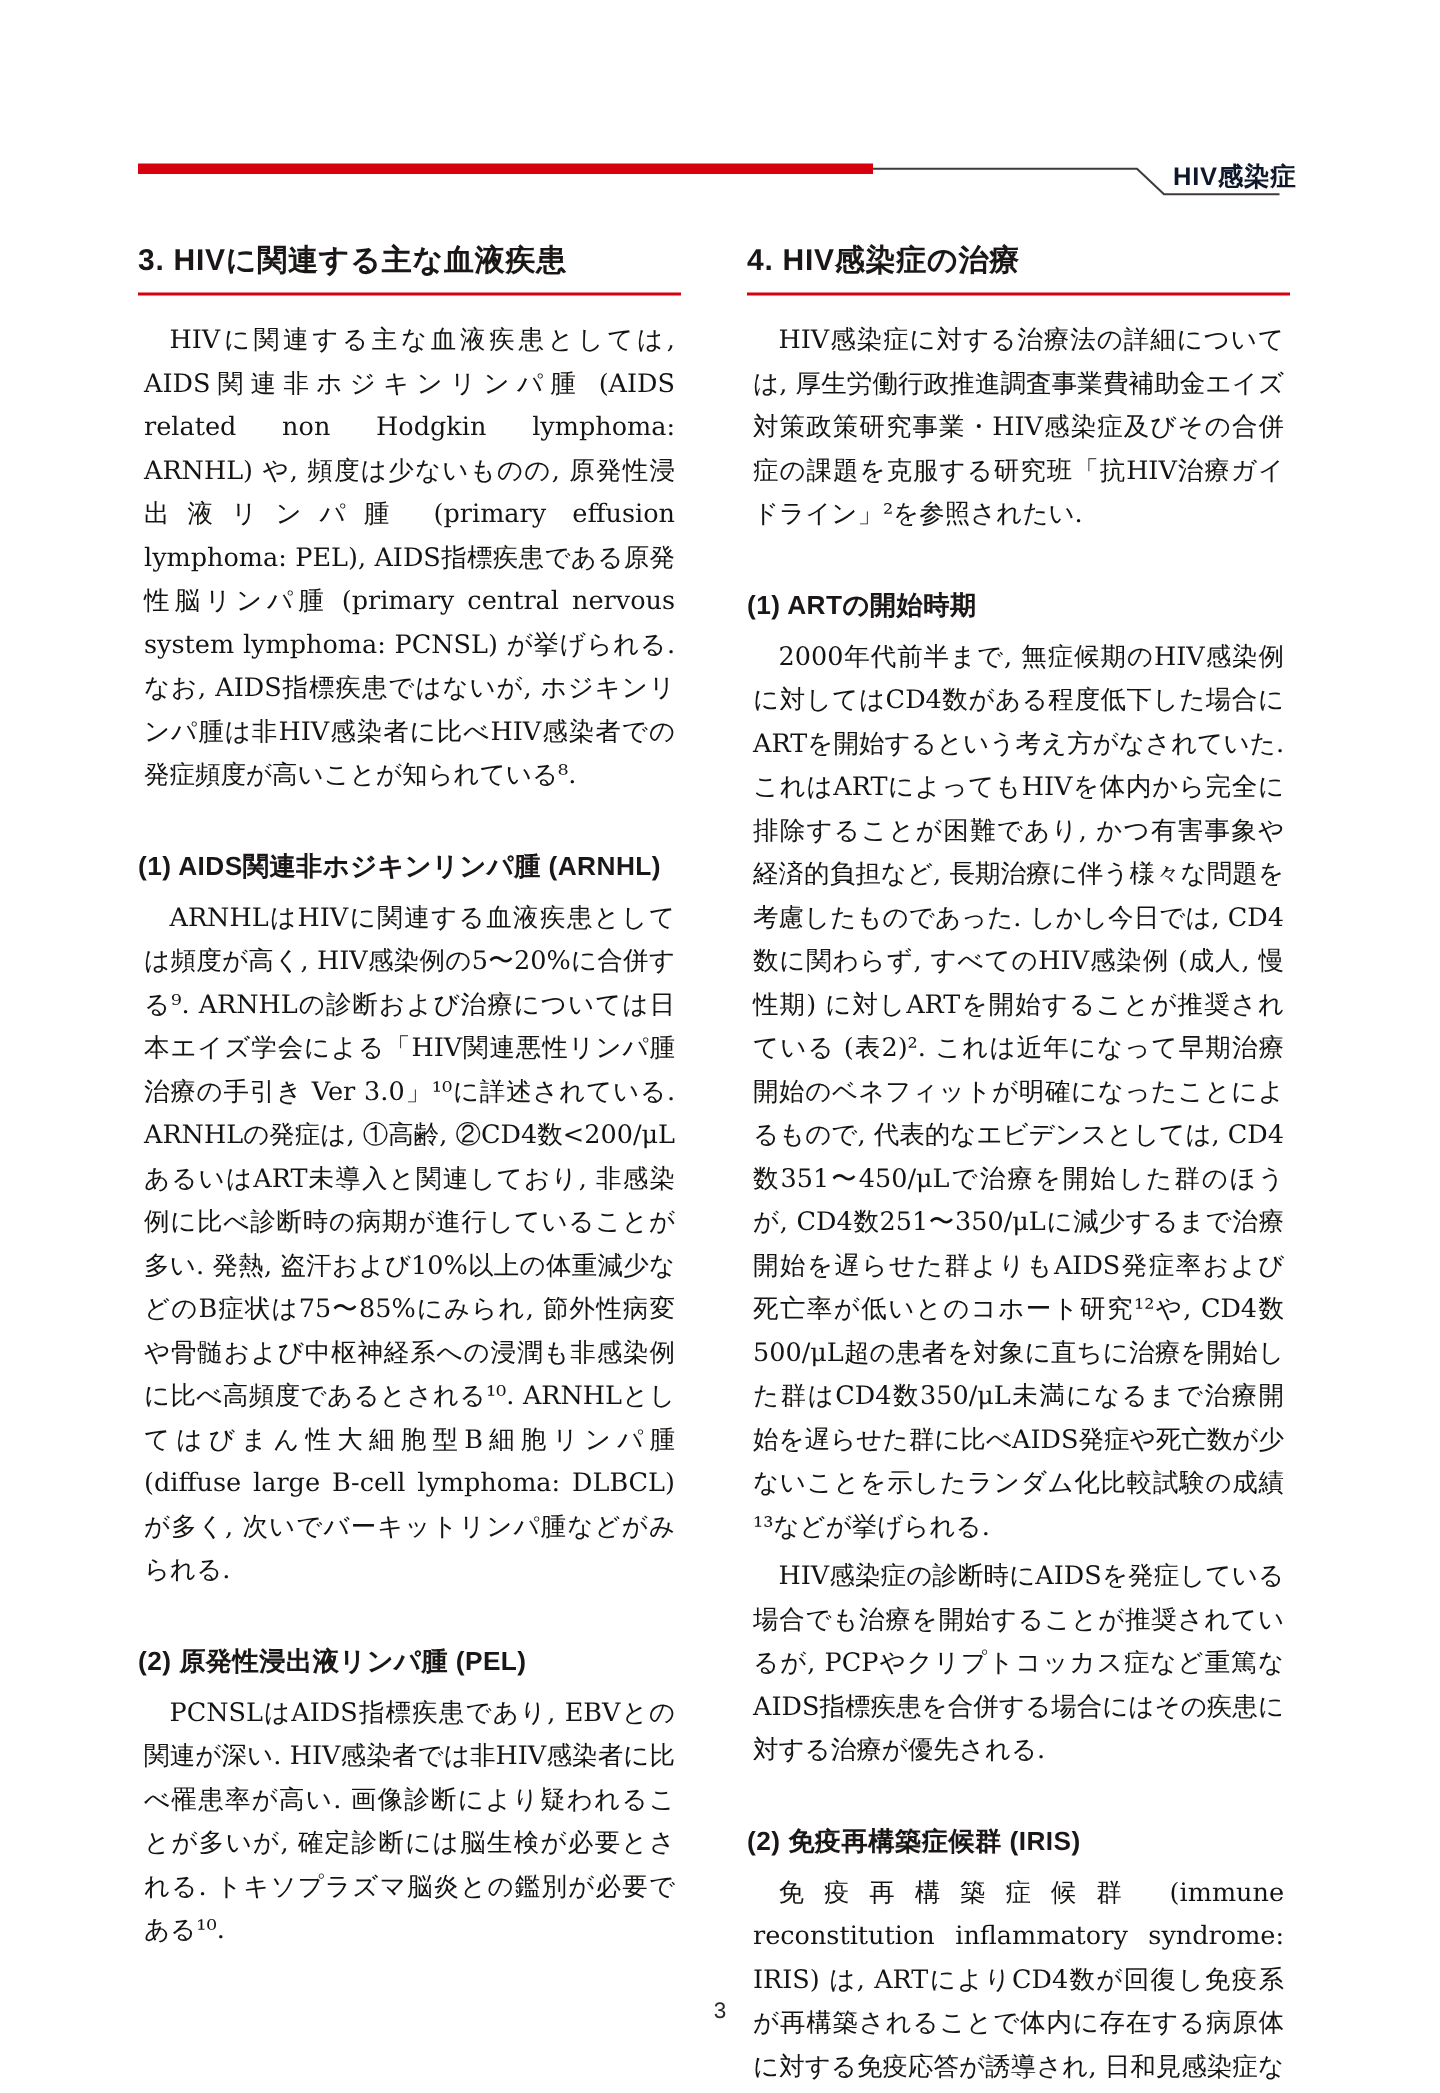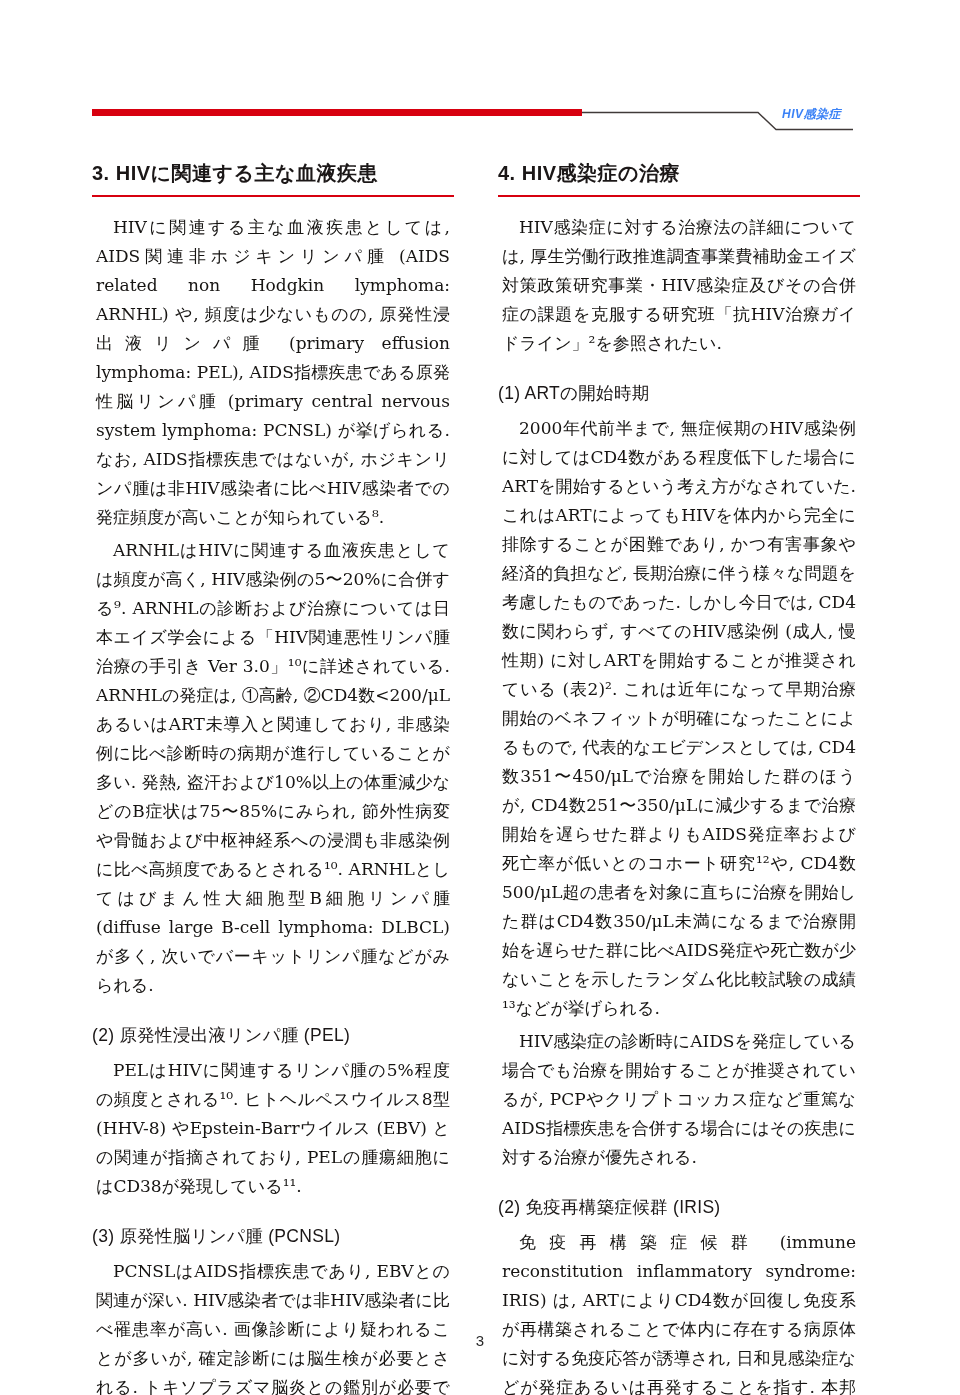--- a/index.html
+++ b/index.html
@@ -7,42 +7,41 @@
   .page{
     position:relative; width:960px; height:1395px; background:#ffffff;
     overflow:hidden;
     font-family:"DejaVu Serif","Liberation Serif",serif;
     color:var(--ink);
   }
   .header-rule-svg{ position:absolute; left:0; top:0; width:960px; height:140px; }
   .header-label{
     position:absolute; left:782px; top:106px;
     font-family:"Liberation Sans","DejaVu Sans",sans-serif;
-    font-weight:bold; font-size:12px; letter-spacing:0.5px; color:#3b82f6;
+    font-weight:bold; font-size:17px; letter-spacing:0.5px; color:#0f172a;
     white-space:nowrap;
-    font-style:italic;
   }
   .col{ position:absolute; top:160px; width:362px; }
   .col-left{ left:92px; }
   .col-right{ left:498px; }
   .section-title{
     margin:0 0 16px 0; padding:0 0 8px 0;
     font-family:"Liberation Sans","DejaVu Sans",sans-serif;
     font-weight:bold; font-size:20px; letter-spacing:0.5px; color:#1b1717;
     border-bottom:2px solid var(--accent);
   }
   .para{
     margin:4px; font-size:17px; line-height:29px;
     text-align:justify; text-indent:1em; color:#161412;
     word-break:normal; overflow-wrap:break-word;
   }
   .subhead{
-    margin:23px 0 9px 0;
+    margin:33px 0 9px 0;
     font-family:"Liberation Sans","DejaVu Sans",sans-serif;
-    font-weight:normal; font-size:17.5px; letter-spacing:0.3px; color:#1b1717;
+    font-weight:bold; font-size:17.5px; letter-spacing:0.3px; color:#1b1717;
   }
   .page-number{
     position:absolute; left:0; top:1332px; width:960px; text-align:center;
     font-family:"Liberation Sans","DejaVu Sans",sans-serif;
     font-size:15px; color:#2a2a2a;
   }
 </style>
 </head>
 <body>
 
@@ -51,24 +50,23 @@
   <svg class="header-rule-svg" viewBox="0 0 960 140" xmlns="http://www.w3.org/2000/svg" aria-hidden="true">
     <rect x="92" y="109" width="490" height="7" fill="#d7000f"></rect>
     <path d="M582 112.5 H758 L776 129.5 H853" fill="none" stroke="#403a39" stroke-width="1.4"></path>
   </svg>
 
   <div class="header-label">HIV感染症</div>
 
   <div class="col col-left">
     <h2 class="section-title">3. HIVに関連する主な血液疾患</h2>
     <p class="para">HIVに関連する主な血液疾患としては, AIDS関連非ホジキンリンパ腫 (AIDS related non Hodgkin lymphoma: ARNHL) や, 頻度は少ないものの, 原発性浸出液リンパ腫 (primary effusion lymphoma: PEL), AIDS指標疾患である原発性脳リンパ腫 (primary central nervous system lymphoma: PCNSL) が挙げられる. なお, AIDS指標疾患ではないが, ホジキンリンパ腫は非HIV感染者に比べHIV感染者での発症頻度が高いことが知られている⁸.</p>
+    <h3 class="subhead">(1) AIDS関連非ホジキンリンパ腫 (ARNHL)</h3>
     <p class="para">ARNHLはHIVに関連する血液疾患としては頻度が高く, HIV感染例の5〜20%に合併する⁹. ARNHLの診断および治療については日本エイズ学会による「HIV関連悪性リンパ腫 治療の手引き Ver 3.0」¹⁰に詳述されている. ARNHLの発症は, ①高齢, ②CD4数&lt;200/μLあるいはART未導入と関連しており, 非感染例に比べ診断時の病期が進行していることが多い. 発熱, 盗汗および10%以上の体重減少などのB症状は75〜85%にみられ, 節外性病変や骨髄および中枢神経系への浸潤も非感染例に比べ高頻度であるとされる¹⁰. ARNHLとしてはびまん性大細胞型B細胞リンパ腫 (diffuse large B-cell lymphoma: DLBCL) が多く, 次いでバーキットリンパ腫などがみられる.</p>
     <h3 class="subhead">(2) 原発性浸出液リンパ腫 (PEL)</h3>
-    <p class="para">PELはHIVに関連するリンパ腫の5%程度の頻度とされる¹⁰. ヒトヘルペスウイルス8型 (HHV-8) やEpstein-Barrウイルス (EBV) との関連が指摘されており, PELの腫瘍細胞にはCD38が発現している¹¹.</p>
-    <h3 class="subhead">(3) 原発性脳リンパ腫 (PCNSL)</h3>
     <p class="para">PCNSLはAIDS指標疾患であり, EBVとの関連が深い. HIV感染者では非HIV感染者に比べ罹患率が高い. 画像診断により疑われることが多いが, 確定診断には脳生検が必要とされる. トキソプラズマ脳炎との鑑別が必要である¹⁰.</p>
   </div>
 
   <div class="col col-right">
     <h2 class="section-title">4. HIV感染症の治療</h2>
     <p class="para">HIV感染症に対する治療法の詳細については, 厚生労働行政推進調査事業費補助金エイズ対策政策研究事業・HIV感染症及びその合併症の課題を克服する研究班「抗HIV治療ガイドライン」²を参照されたい.</p>
     <h3 class="subhead">(1) ARTの開始時期</h3>
     <p class="para">2000年代前半まで, 無症候期のHIV感染例に対してはCD4数がある程度低下した場合にARTを開始するという考え方がなされていた. これはARTによってもHIVを体内から完全に排除することが困難であり, かつ有害事象や経済的負担など, 長期治療に伴う様々な問題を考慮したものであった. しかし今日では, CD4数に関わらず, すべてのHIV感染例 (成人, 慢性期) に対しARTを開始することが推奨されている (表2)². これは近年になって早期治療開始のベネフィットが明確になったことによるもので, 代表的なエビデンスとしては, CD4数351〜450/μLで治療を開始した群のほうが, CD4数251〜350/μLに減少するまで治療開始を遅らせた群よりもAIDS発症率および死亡率が低いとのコホート研究¹²や, CD4数500/μL超の患者を対象に直ちに治療を開始した群はCD4数350/μL未満になるまで治療開始を遅らせた群に比べAIDS発症や死亡数が少ないことを示したランダム化比較試験の成績¹³などが挙げられる.</p>
     <p class="para">HIV感染症の診断時にAIDSを発症している場合でも治療を開始することが推奨されているが, PCPやクリプトコッカス症など重篤なAIDS指標疾患を合併する場合にはその疾患に対する治療が優先される.</p>
     <h3 class="subhead">(2) 免疫再構築症候群 (IRIS)</h3>

